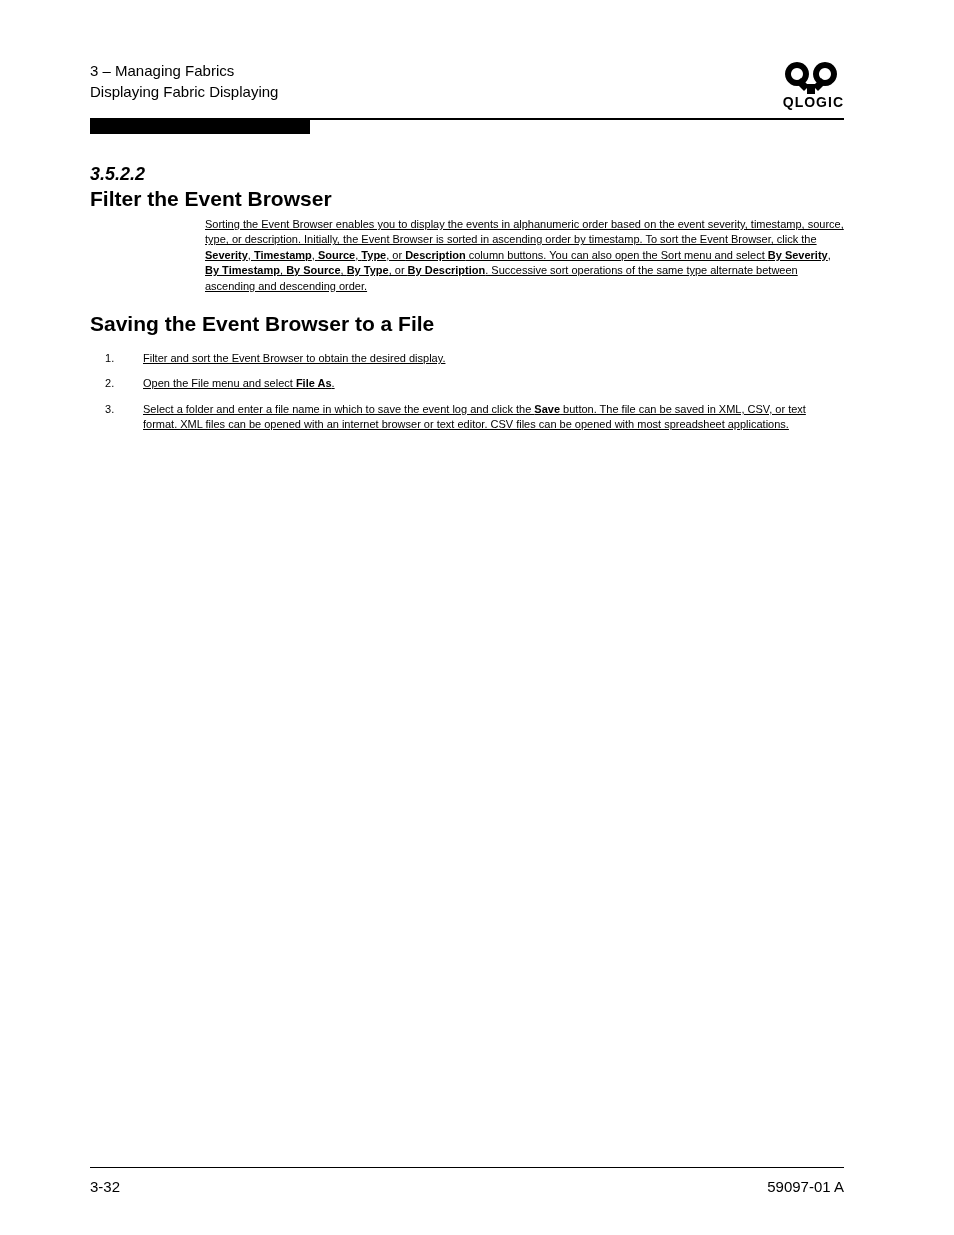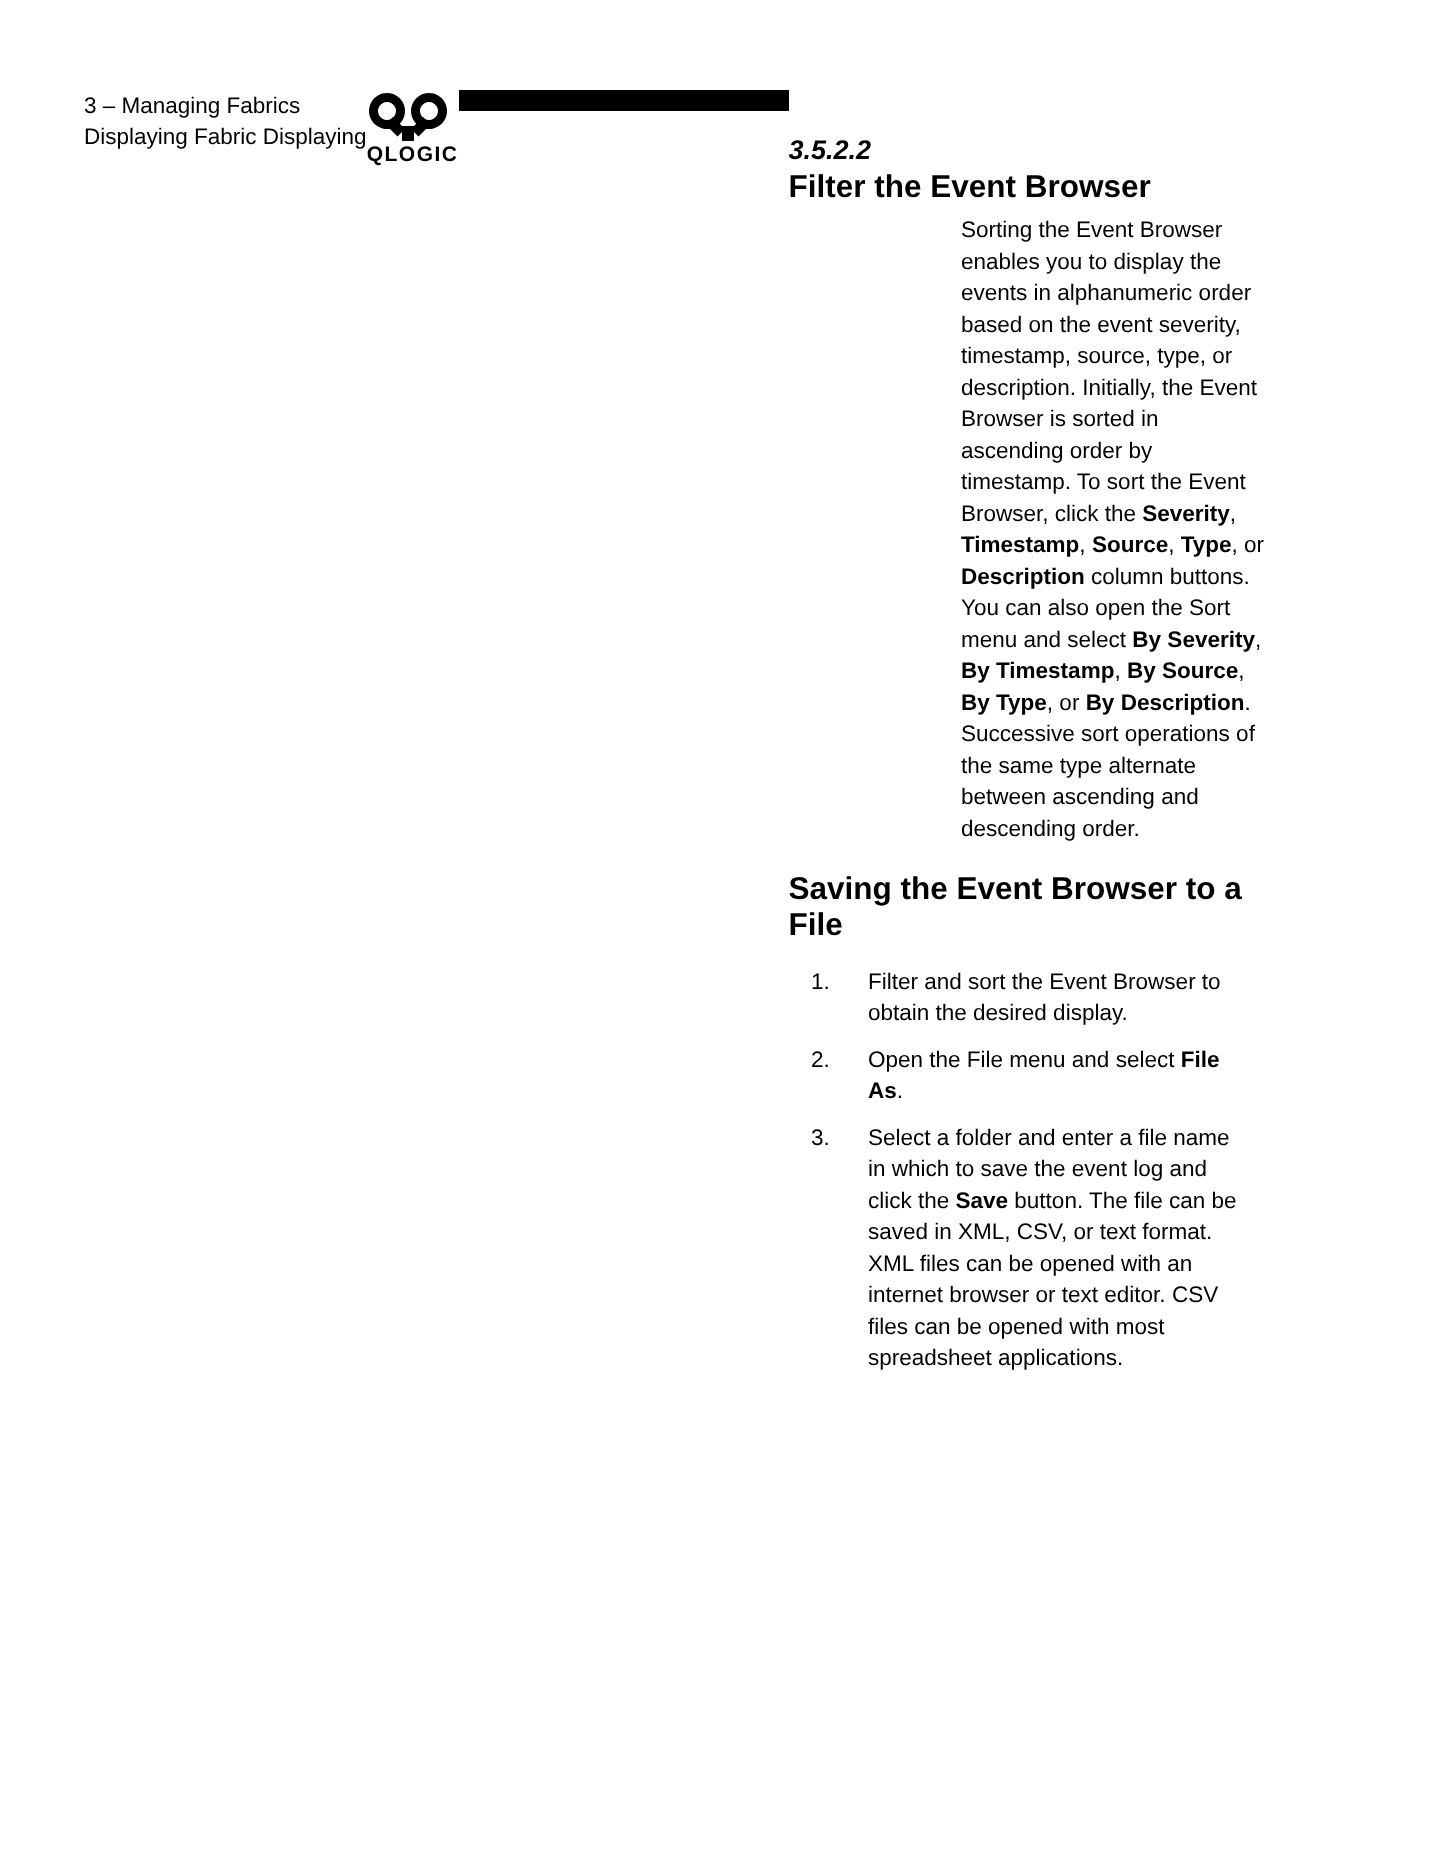--- a/index.html
+++ b/index.html
@@ -6,24 +6,24 @@
     margin: 0;
     padding: 0;
     font-family: Arial, Helvetica, sans-serif;
     background: #fff;
     color: #000;
   }
   .page {
     width: 954px;
     height: 1235px;
     box-sizing: border-box;
-    padding: 60px 110px 40px 56px;
+    padding: 60px 110px 40px 90px;
     position: relative;
     display: flex;
-    flex-direction: row;
+    flex-direction: column;
   }
   .header {
     display: flex;
     justify-content: space-between;
     align-items: flex-start;
   }
   .header-left {
     font-size: 15px;
     line-height: 1.4;
   }
@@ -57,22 +57,23 @@
     font-weight: bold;
     margin-bottom: 2px;
   }
   .sec-heading {
     font-size: 21px;
     font-weight: bold;
     margin: 0 0 6px 0;
   }
   .body-indent {
     margin-left: 115px;
-    font-size: 15px;
+    font-size: 11px;
     line-height: 1.4;
+    text-decoration: underline;
   }
   .para {
     margin-bottom: 18px;
   }
   ol.steps {
     padding-left: 0;
     margin: 15px;
     list-style: none;
     counter-reset: step;
   }
@@ -137,14 +138,18 @@
       <div class="sec-heading">Saving the Event Browser to a File</div>
       <ol class="steps body-indent">
           <li>Filter and sort the Event Browser to obtain the desired display.</li>
           <li>Open the File menu and select <b>File As</b>.</li>
           <li>Select a folder and enter a file name in which to save the event log and click the <b>Save</b> button. The file can be saved in XML, CSV, or text format. XML files can be opened with an internet browser or text editor. CSV files can be opened with most spreadsheet applications.</li>
         </ol>
     </div>
 
   </div>
 
+  <div class="footer">
+    <span>3-32</span>
+    <span>59097-01 A</span>
+  </div>
 
 </div>
 
 </body></html>

